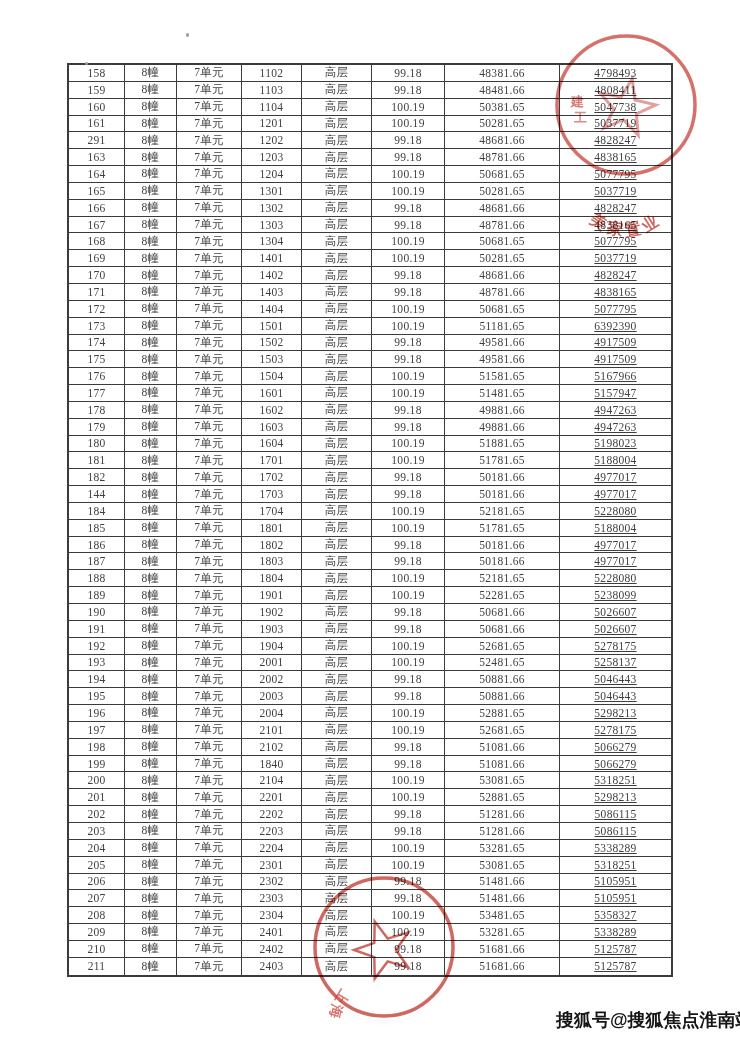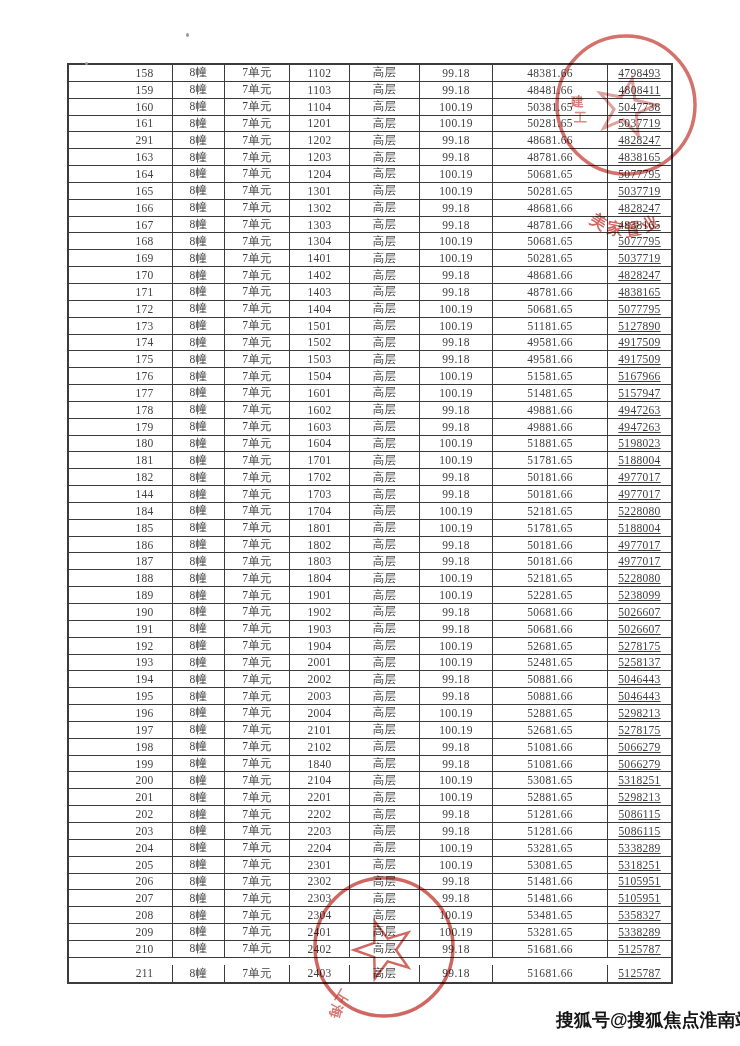--- a/index.html
+++ b/index.html
@@ -17,23 +17,22 @@
     border:2px solid #3b3b3b;
     box-sizing:border-box;
     background:transparent;
   }
   .t-row{
     display:grid;
     grid-template-columns:56px 52px 65px 60px 70px 73px 115px 1fr;
     height:16.852px;
     box-sizing:border-box;
     border-bottom:1px solid #3b3b3b;
-    padding-left:48px;
   }
-  .t-row:last-child{border-bottom:none;margin-top:7px;}
+  .t-row:last-child{border-bottom:none;}
   .t-cell{
     border-right:1px solid #3b3b3b;
     display:flex;align-items:center;justify-content:center;
     font-size:11.5px;
     color:#3f3f3f;
     letter-spacing:0.3px;
     overflow:hidden;
     white-space:nowrap;
   }
   .t-cell:last-child{border-right:none;text-decoration:underline;}
@@ -228,21 +227,21 @@
           <div class="t-cell">5077795</div>
         </div>
         <div class="t-row">
           <div class="t-cell">173</div>
           <div class="t-cell">8幢</div>
           <div class="t-cell">7单元</div>
           <div class="t-cell">1501</div>
           <div class="t-cell">高层</div>
           <div class="t-cell">100.19</div>
           <div class="t-cell">51181.65</div>
-          <div class="t-cell">5127890</div>
+          <div class="t-cell">6392390</div>
         </div>
         <div class="t-row">
           <div class="t-cell">174</div>
           <div class="t-cell">8幢</div>
           <div class="t-cell">7单元</div>
           <div class="t-cell">1502</div>
           <div class="t-cell">高层</div>
           <div class="t-cell">99.18</div>
           <div class="t-cell">49581.66</div>
           <div class="t-cell">4917509</div>

